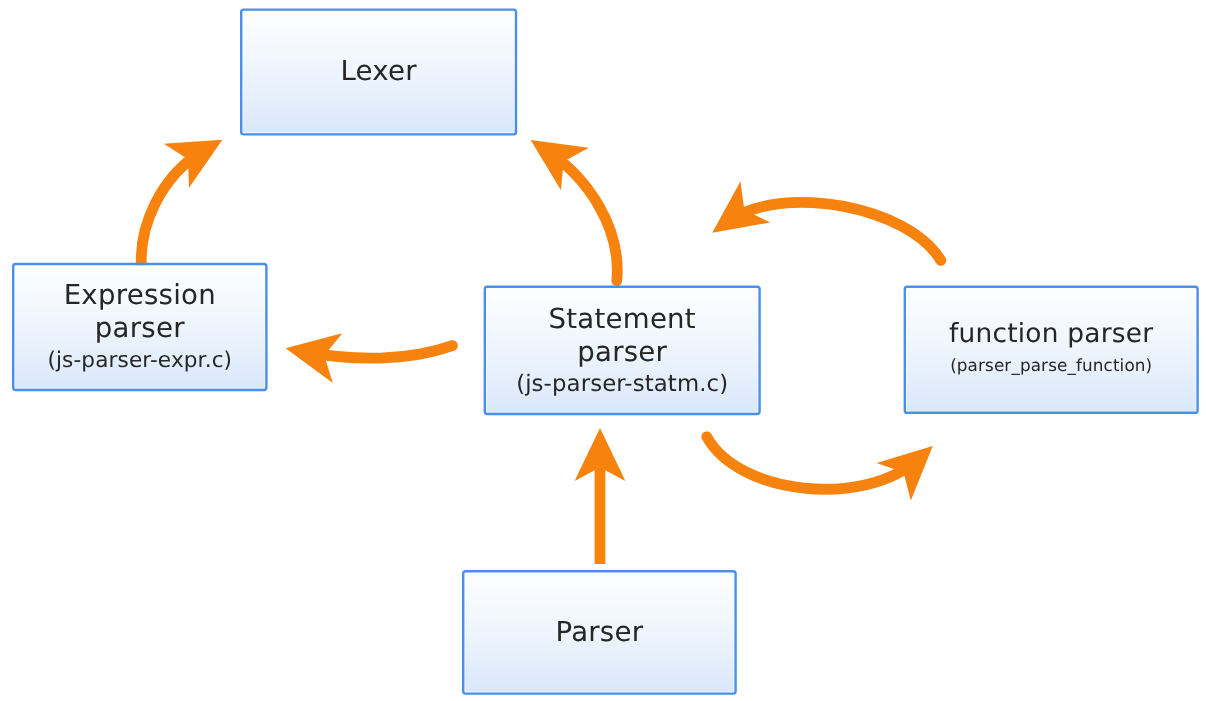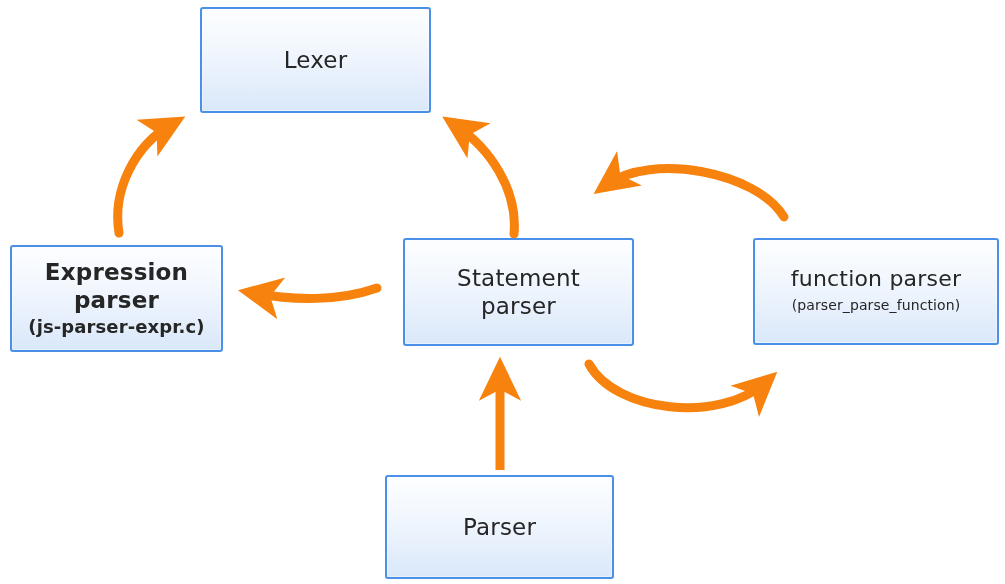--- a/index.html
+++ b/index.html
@@ -51,21 +51,21 @@
     white-space: pre-line;
   }
   .node-sub {
     font-size: 19px;
     line-height: 25px;
     letter-spacing: 0.1px;
     color: #262626;
   }
   
   #node-lexer      { left: 200px; top: 7px;   width: 231px; height: 106px; }
-  #node-expression { left: 10px;  top: 245px; width: 213px; height: 107px; font-weight: bold; }
+  #node-expression { left: 10px;  top: 219px; width: 213px; height: 107px; }
   #node-statement  { left: 403px; top: 238px; width: 231px; height: 108px; }
   #node-function   { left: 753px; top: 238px; width: 246px; height: 107px; }
   #node-parser     { left: 385px; top: 475px; width: 229px; height: 104px; }
 
   #node-function .node-title { font-size: 22px; }
   #node-function .node-sub   { font-size: 14px; }
   #node-parser .node-sub     { font-size: 18px; }
   #node-expression .node-sub { font-size: 18px; }
 </style>
 </head>
@@ -99,20 +99,21 @@
 
   <div class="node-box" id="node-expression">
     <div class="node-title">Expression
 parser</div>
     <div class="node-sub">(js-parser-expr.c)</div>
   </div>
 
   <div class="node-box" id="node-statement">
     <div class="node-title">Statement
 parser</div>
+    <div class="node-sub">(js-parser-statm.c)</div>
   </div>
 
   <div class="node-box" id="node-function">
     <div class="node-title">function parser</div>
     <div class="node-sub">(parser_parse_function)</div>
   </div>
 
   <div class="node-box" id="node-parser">
     <div class="node-title">Parser</div>
   </div>

